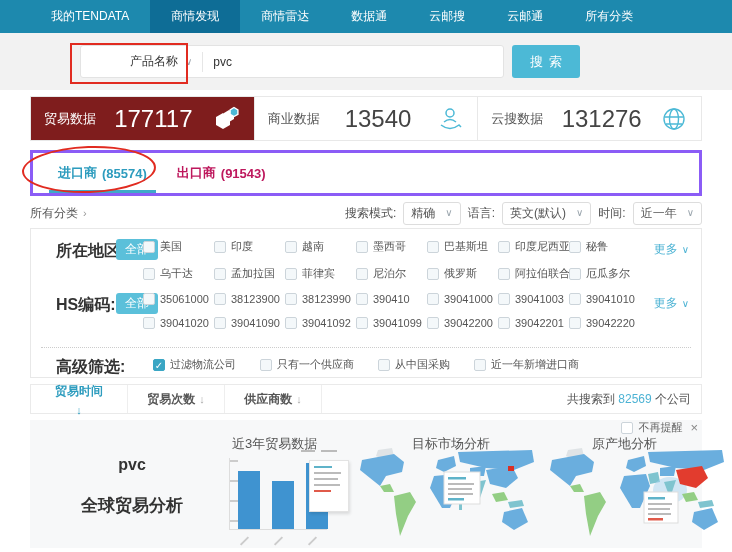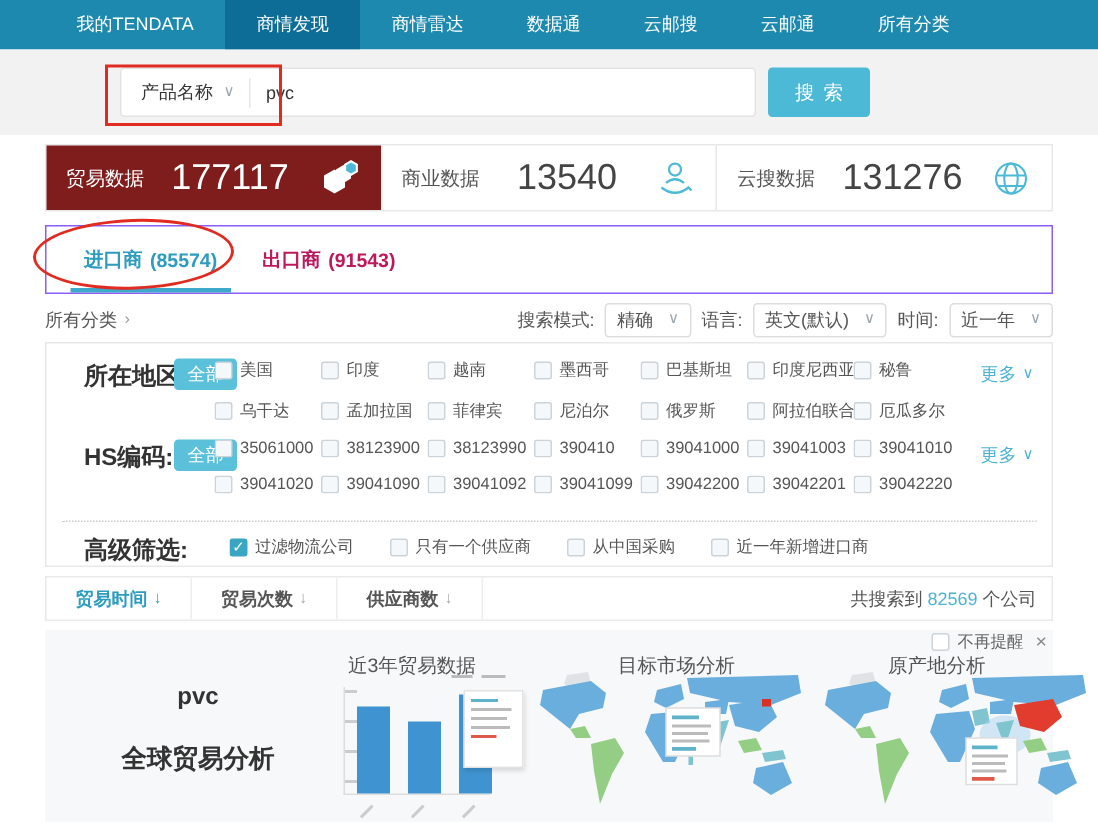--- a/index.html
+++ b/index.html
@@ -6,40 +6,40 @@
   body { background:#fff; font-family:"Liberation Sans","DejaVu Sans",sans-serif; }
   .page { position:relative; width:732px; height:552px; background:#fff; overflow:hidden; }
 
   
   .nav { position:absolute; top:0; left:0; right:0; height:33px; background:#1d89ae; display:flex; align-items:stretch; padding-left:30px; }
   .nav-item { color:#fff; font-size:12px; padding:0 21px; display:flex; align-items:center; cursor:pointer; white-space:nowrap; }
   .nav-item.active { background:#0e6d96; }
 
   
   .search-strip { position:absolute; top:33px; left:0; right:0; height:57px; background:#f2f2f2; }
-  .search-box { position:absolute; left:80px; top:12px; width:424px; height:33px; background:#fff; border:1px solid #e3e3e3; border-radius:3px; display:flex; align-items:center; }
+  .search-box { position:absolute; left:80px; top:12px; width:424px; height:33px; background:#fff; border:1px solid #e3e3e3; border-radius:3px; display:flex; align-items:center;padding-left:36px; }
   .field-selector { display:flex; align-items:center; gap:7px; padding:0 10px 0 13px; font-size:12px; color:#333; height:20px; border-right:1px solid #e6e6e6; cursor:pointer; white-space:nowrap; }
   .chev { color:#9aa5ad; font-size:10px; line-height:1; }
   .search-input { border:none; outline:none; flex:1; font-size:12px; padding:0 10px; color:#333; background:transparent; font-family:inherit; }
   .search-btn { position:absolute; left:512px; top:12px; width:68px; height:33px; background:#4cb9d6; color:#fff; font-size:13px; border:none; border-radius:3px; cursor:pointer; letter-spacing:6px; text-indent:6px; font-family:inherit; }
   .anno-rect { position:absolute; left:70px; top:43px; width:118px; height:41px; border:2px solid #e12b20; z-index:6; pointer-events:none; }
 
   
   .stats { position:absolute; top:96px; left:30px; width:672px; height:45px; border:1px solid #e8e8e8; background:#fff; display:flex; }
   .stat { flex:1; display:flex; align-items:center; padding:0 13px; gap:6px; border-left:1px solid #e8e8e8; cursor:pointer; }
   .stat:first-child { border-left:none; }
   .stat.active { background:#7f1d1d; border-color:#4cb9d6; }
   .stat-label { font-size:13px; color:#555; white-space:nowrap; }
   .stat.active .stat-label { color:#fff; }
   .stat-value { font-size:24px; color:#444; flex:1; text-align:center; }
   .stat.active .stat-value { color:#fff; }
   .stat-icon { flex:none; display:flex; }
 
   
-  .tabs { position:absolute; top:150px; left:30px; width:672px; height:46px; background:#fff; border:1px solid #8b5cf6; display:flex; align-items:stretch; padding-left:10px; }
+  .tabs { position:absolute; top:150px; left:30px; width:672px; height:46px; background:#fff; border:3px solid #8b5cf6; display:flex; align-items:stretch; padding-left:10px; }
   .tab { font-size:13px; font-weight:bold; color:#be185d; padding:0 15px; display:flex; align-items:center; gap:5px; position:relative; cursor:pointer; }
   .tab.active { color:#2d9cbe; }
   .tab.active::after { content:""; position:absolute; left:6px; right:6px; bottom:0; height:3px; background:#3fa9c9; }
   .anno-ellipse { position:absolute; left:22px; top:146px; width:134px; height:47px; border:2px solid #e12b20; border-radius:50%; transform:rotate(-2deg); z-index:6; pointer-events:none; }
 
   
   .meta-row { position:absolute; top:202px; left:30px; width:672px; height:22px; display:flex; align-items:center; font-size:12px; color:#555; }
   .all-cat { display:flex; align-items:center; gap:5px; cursor:pointer; }
   .all-cat .arr { color:#999; font-size:11px; }
   .meta-right { margin-left:auto; display:flex; align-items:center; gap:7px; }
@@ -54,21 +54,21 @@
   .cb { display:flex; align-items:center; gap:5px; font-size:11px; color:#555; white-space:nowrap; cursor:pointer; overflow:hidden; }
   .box { width:12px; height:12px; border:1px solid #ccd4da; border-radius:2px; background:#f4f8fa; color:#fff; font-size:10px; line-height:11px; text-align:center; flex:none; }
   .cb.checked .box { background:#3aa6c4; border-color:#3aa6c4; }
   .more { position:absolute; right:12px; color:#4db3d4; font-size:12px; display:flex; gap:4px; align-items:center; cursor:pointer; }
   .dotted { position:absolute; left:10px; right:10px; top:118px; border-top:1px dotted #ccc; }
   .adv-row { position:absolute; left:122px; top:128px; display:flex; gap:24px; }
 
   
   .sort-bar { position:absolute; top:384px; left:30px; width:672px; height:30px; border:1px solid #eaeaea; background:#fff; display:flex; align-items:stretch; }
   .sort-item { width:97px; border-right:1px solid #eee; display:flex; align-items:center; justify-content:center; gap:4px; font-size:12px; font-weight:bold; color:#555; cursor:pointer; }
-  .sort-item.active { color:#2d9cbe; }
+  .sort-item.active { color:#2d9cbe;flex-direction:column; }
   .s-arrow { font-size:11px; color:#aaa; font-weight:normal; }
   .sort-item.active .s-arrow { color:#2d9cbe; }
   .result { margin-left:auto; align-self:center; padding-right:10px; font-size:12px; color:#555; }
   .result .count { color:#4db3d4; }
 
   
   .analysis { position:absolute; top:420px; left:30px; width:672px; height:128px; background:#f7f8f9; }
   .dismiss { position:absolute; right:4px; top:0; display:flex; align-items:center; gap:5px; font-size:11px; color:#666; }
   .dismiss .box { background:#fff; }
   .dismiss .x { color:#888; font-size:13px; cursor:pointer; margin-left:3px; }

